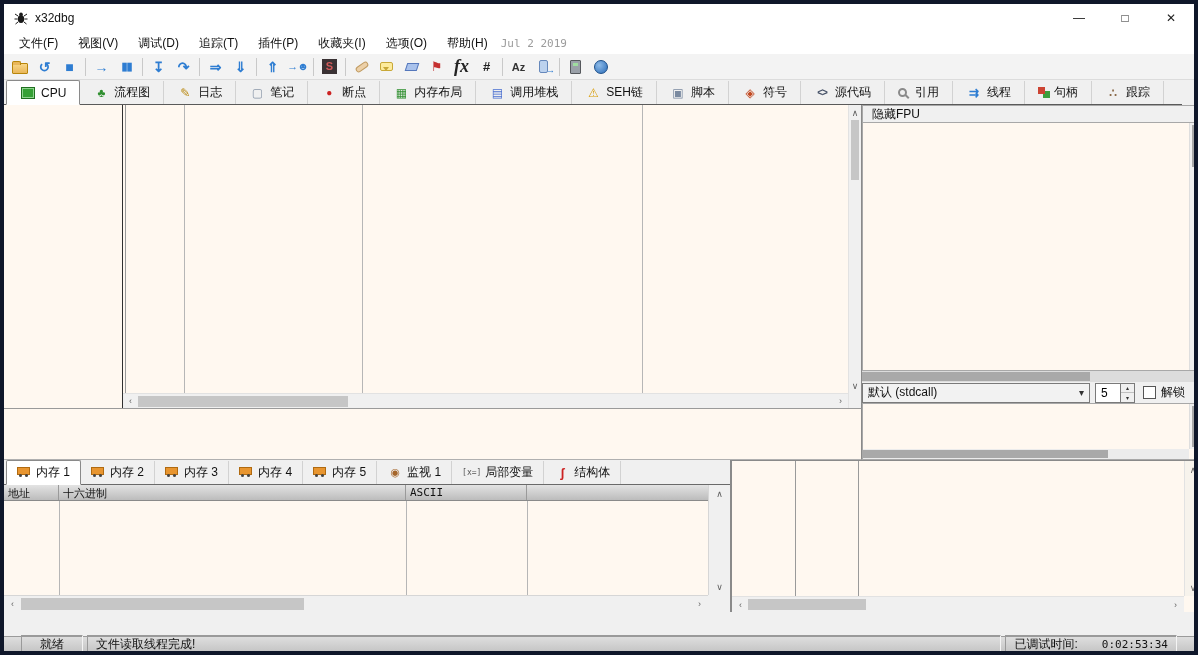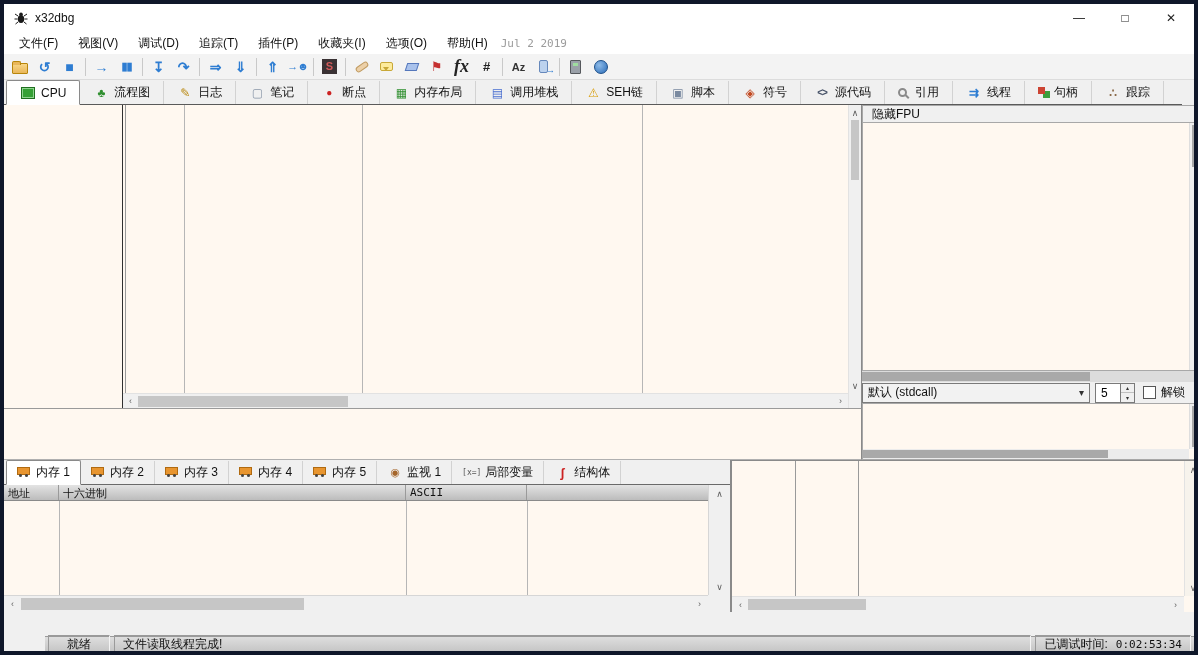--- a/index.html
+++ b/index.html
@@ -113,25 +113,25 @@
   #stack { position:absolute; left:727px; top:456px; width:471px; height:152px; background:#FFF8F0; border:1px solid #8a8a8a; border-bottom:none; }
   .scol { position:absolute; top:0; bottom:16px; width:1px; background:#8a8a8a; }
 
   
   #cmdrow { position:absolute; left:0; top:608px; right:0; height:24px; background:#f0f0f0; display:flex; align-items:center; padding:0 3px 0 6px; border-top:1px solid #c4c4c4; }
   .cmd-label { font-size:12px; color:#111; margin-right:5px; white-space:nowrap; }
   .cmd-input { flex:1; height:20px; border:1px solid #7a7a7a; background:#fff; font-size:12px; padding:0 4px; outline:none; font-family:"Liberation Sans", sans-serif; }
   .cmd-combo { width:70px; margin-left:4px; }
 
   
-  #statusbar { position:absolute; left:0; top:632px; right:0; bottom:0; background:linear-gradient(#dedede,#c6c6c6); border-top:1px solid #9a9a9a; display:flex; align-items:center; padding:0 3px; font-size:12px; color:#111;margin-left:41px; }
+  #statusbar { position:absolute; left:0; top:632px; right:0; bottom:0; background:linear-gradient(#dedede,#c6c6c6); border-top:1px solid #9a9a9a; display:flex; align-items:center; padding:0 17px; font-size:12px; color:#111; }
   .st-box { border:1px solid; border-color:#9a9a9a #f4f4f4 #f4f4f4 #9a9a9a; height:18px; display:flex; align-items:center; padding:0 8px; margin-right:4px; background:transparent; white-space:nowrap; }
   .st-state { width:62px; justify-content:center; }
   .st-msg { flex:1; }
-  .st-time { margin-right:0; }
+  .st-time { margin-right:0;gap:16px; }
   .st-time-val { font-family:"DejaVu Sans Mono", monospace; font-size:11px; margin-left:8px; }
 </style>
 </head>
 <body>
 
 <div id="app">
 
   <div class="titlebar">
     <svg class="bug-ic" viewBox="0 0 16 16">
       <ellipse cx="8" cy="9" rx="3.2" ry="4" fill="#1a1a1a"></ellipse>

